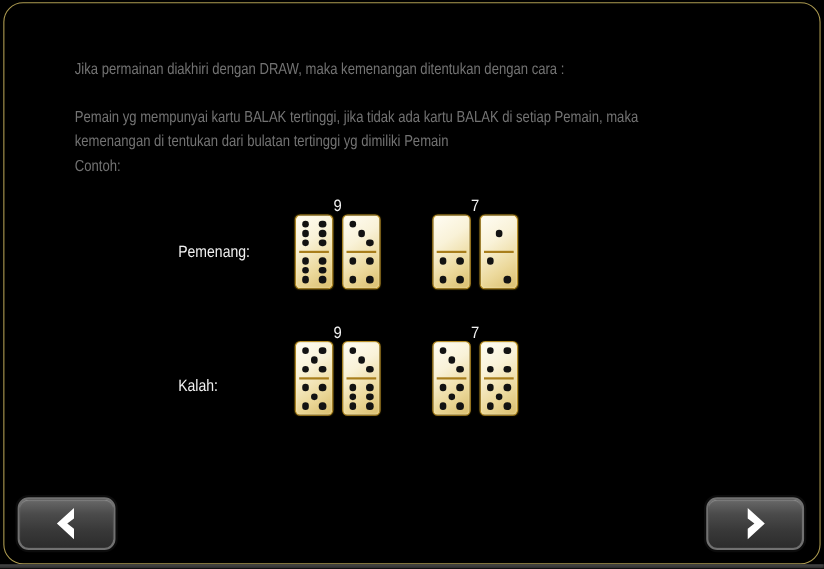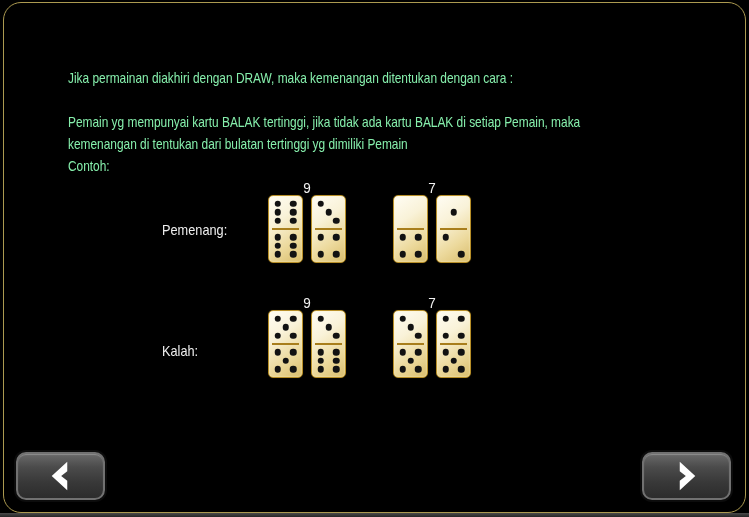--- a/index.html
+++ b/index.html
@@ -3,21 +3,21 @@
 <meta charset="utf-8">
 <style>
   html,body{margin:0;padding:0;background:#000;}
   .screen{position:relative;width:749px;height:517px;background:#000;overflow:hidden;
           font-family:"Liberation Sans",sans-serif;}
   .gold-frame{position:absolute;left:3px;top:2px;right:3px;bottom:4px;
               border:1.5px solid #ac9a50;border-radius:18px;pointer-events:none;}
   .bottom-edge{position:absolute;left:0;right:0;bottom:0;height:4px;
                background:linear-gradient(180deg,#4a4a4a,#262626);}
   
-  .text-block{position:absolute;left:68px;top:67px;color:#86efac;}
+  .text-block{position:absolute;left:68px;top:52px;color:#737373;}
   .line{font-size:14.5px;line-height:22px;white-space:nowrap;
         transform:scaleX(0.82);transform-origin:0 0;}
   .para-gap{margin-bottom:22px;}
   
   .example-label{position:absolute;left:162px;color:#f0f0f0;font-size:15px;line-height:16px;
                  white-space:nowrap;transform:scaleX(0.85);transform-origin:0 0;}
   .pair{position:absolute;width:78px;}
   .pair-value{height:15px;line-height:15px;font-size:15px;color:#f2f2f2;text-align:center;
               transform:scaleX(0.9);}
   .cards{display:flex;gap:8px;margin-top:0;}

